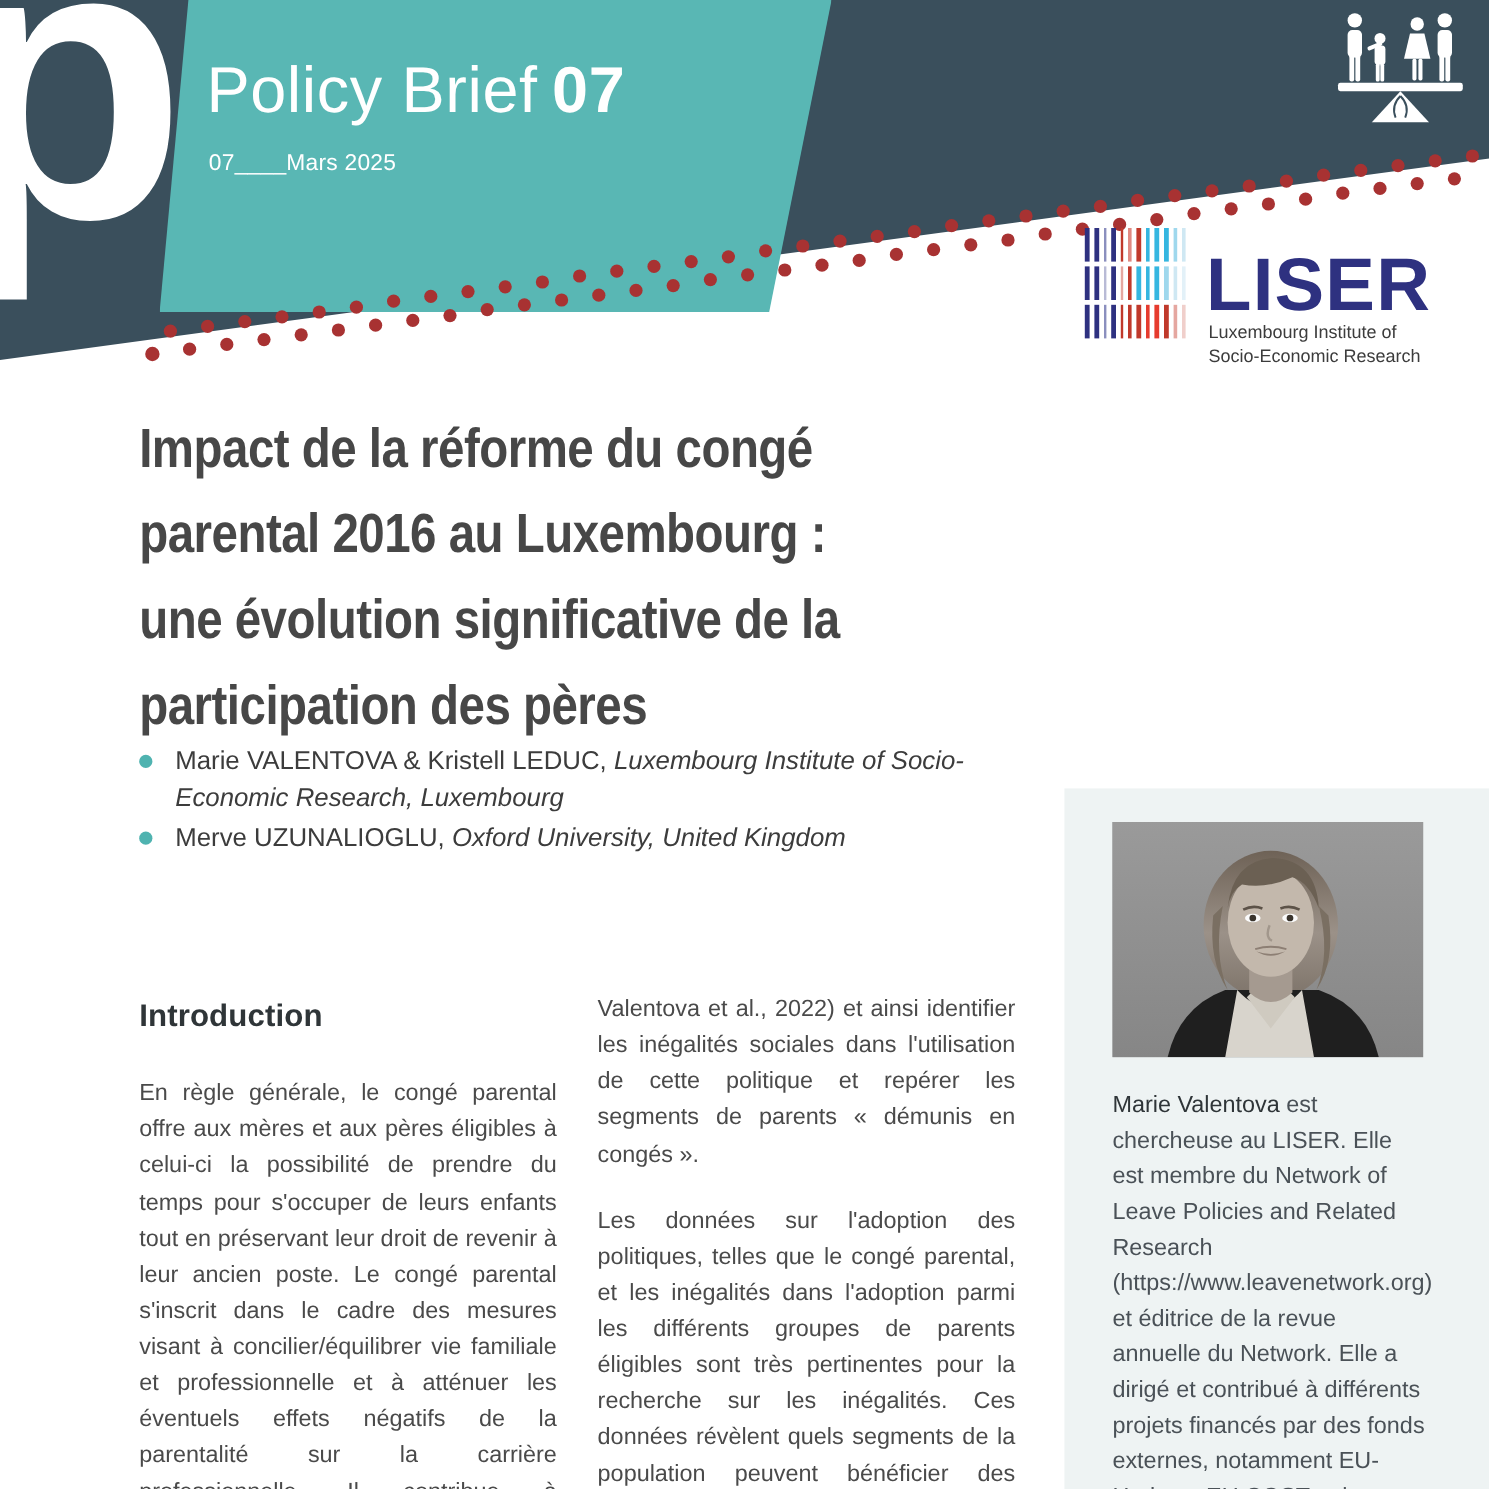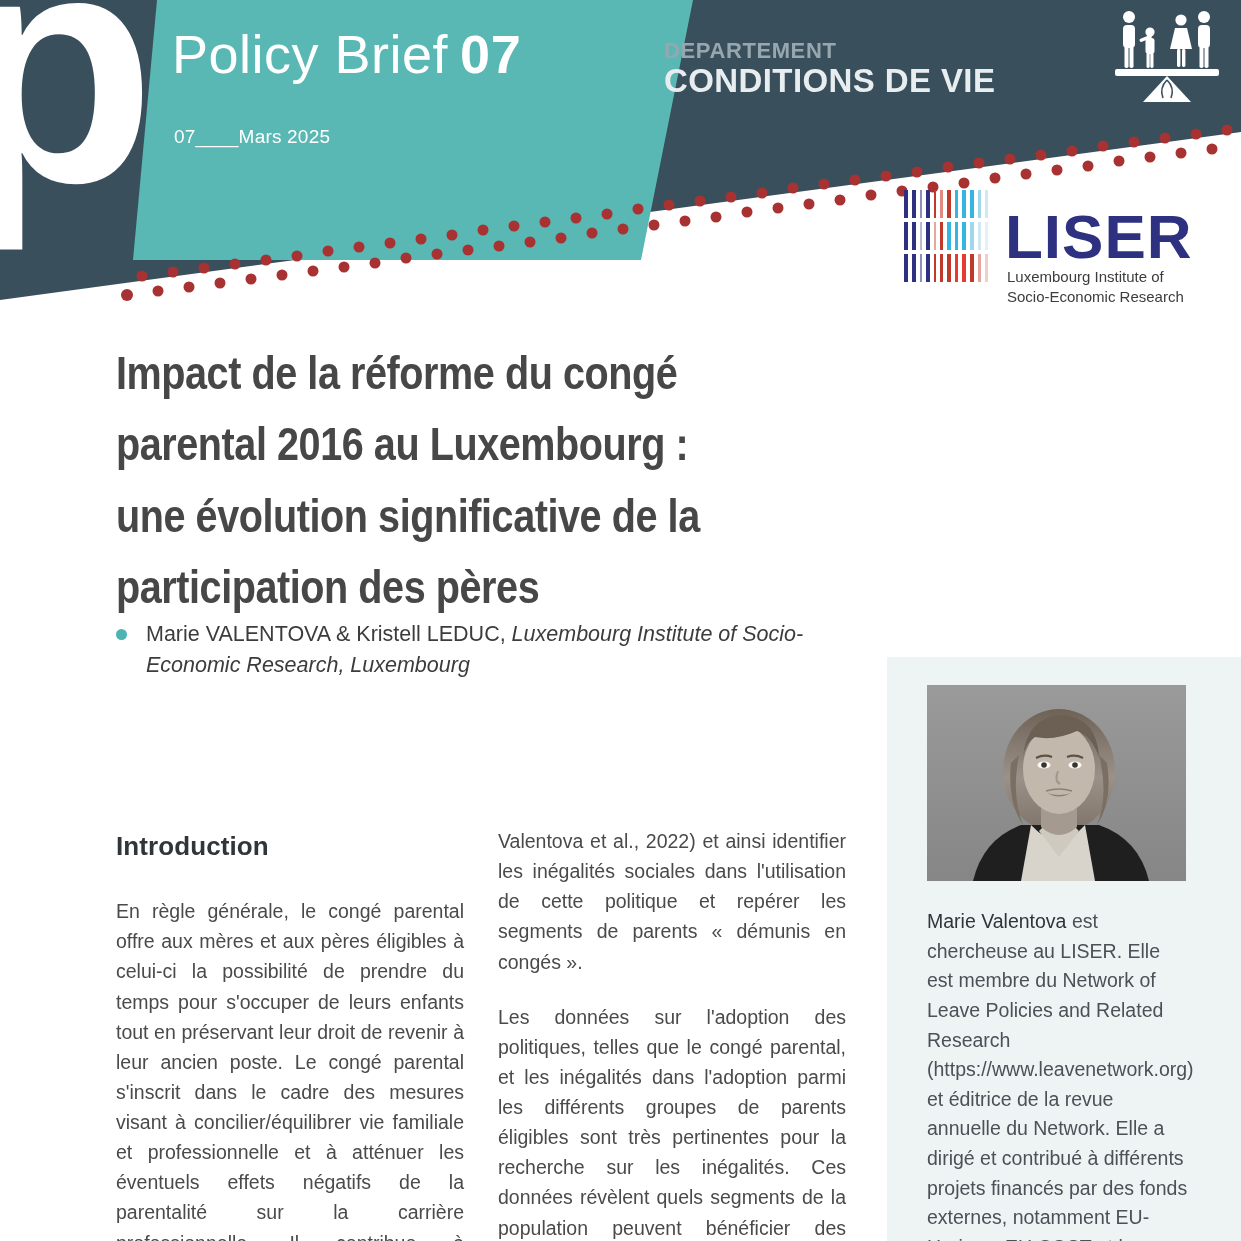--- a/index.html
+++ b/index.html
@@ -65,21 +65,21 @@
     font-family: "Liberation Sans", sans-serif;
     font-weight: 700;
     font-size: 330px;
     line-height: 1;
     color: #ffffff;
     letter-spacing: -14px;
   }
 
   .hdr-title {
     position: absolute;
-    left: 172px; top: 23px;
+    left: 172px; top: 44px;
     color: #ffffff;
     font-size: 54px;
     font-weight: 400;
     letter-spacing: 0.5px;
     white-space: nowrap;
   }
   .hdr-title b { font-weight: 700; margin-left: 12px; }
 
   .hdr-date {
     position: absolute;
@@ -224,24 +224,20 @@
     <div class="bigletter">
       <span>p</span>
     </div>
 
     <div class="hdr-title">
       <span>Policy Brief</span><b>07</b>
     </div>
 
     <div class="hdr-date">07____Mars 2025</div>
 
-    <div class="dept-block">
-      <div class="dept-kicker">DEPARTEMENT</div>
-      <div class="dept-name">CONDITIONS DE VIE</div>
-    </div>
 
     <svg class="pictogram" viewBox="0 0 116 94">
       <g fill="#ffffff">
 
         <circle cx="20" cy="9" r="6"></circle>
         <rect x="14" y="17" width="12" height="23" rx="4"></rect>
         <rect x="15.5" y="38" width="4" height="22" rx="1.8"></rect>
         <rect x="20.5" y="38" width="4" height="22" rx="1.8"></rect>
 
         <circle cx="41" cy="24" r="4.6"></circle>
@@ -399,20 +395,23 @@
     <span>Impact de la réforme du congé</span><br>
     <span>parental 2016 au Luxembourg :</span><br>
     <span>une évolution significative de la</span><br>
     <span>participation des pères</span>
   </h1>
 
   <div class="authors">
     <div class="author-row">
       <span class="dot"></span><span>Marie VALENTOVA &amp; Kristell LEDUC, </span><i>Luxembourg Institute of Socio-Economic Research, Luxembourg</i>
     </div>
+    <div class="author-row">
+      <span class="dot"></span><span>Merve UZUNALIOGLU, </span><i>Oxford University, United Kingdom</i>
+    </div>
   </div>
 
   <aside class="sidebar">
     <div class="portrait">
       <svg viewBox="0 0 259 196" width="259" height="196">
         <defs>
           <linearGradient id="bgg" x1="0" y1="0" x2="0" y2="1">
             <stop offset="0%" stop-color="#9a9a9a"></stop>
             <stop offset="100%" stop-color="#868686"></stop>
           </linearGradient>

